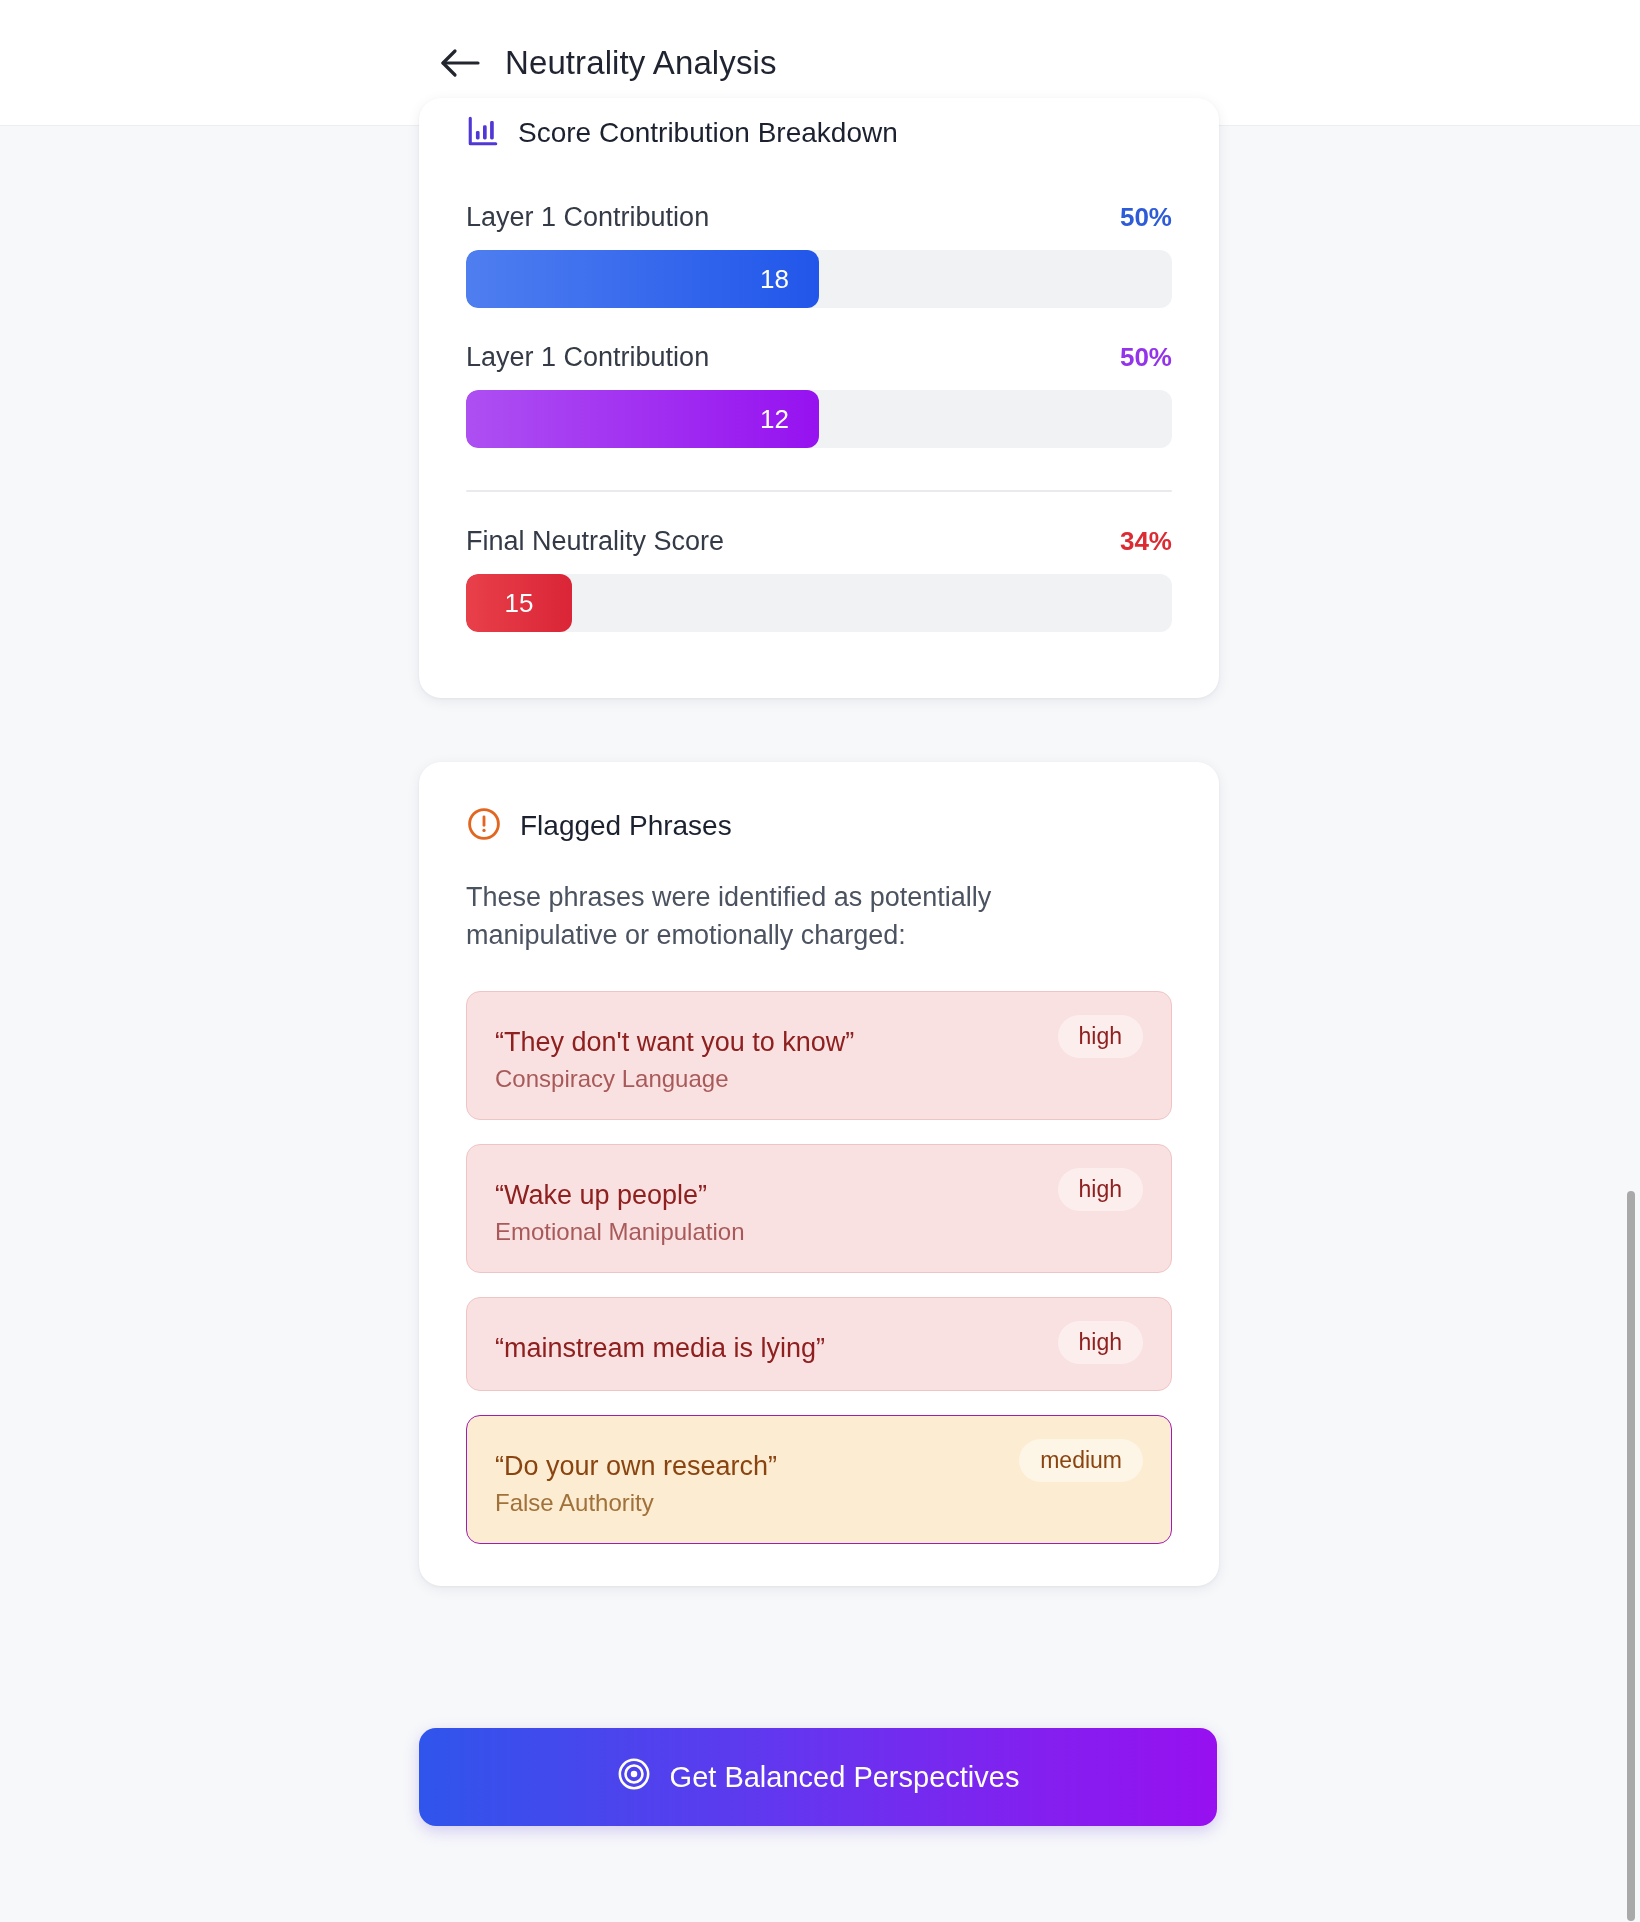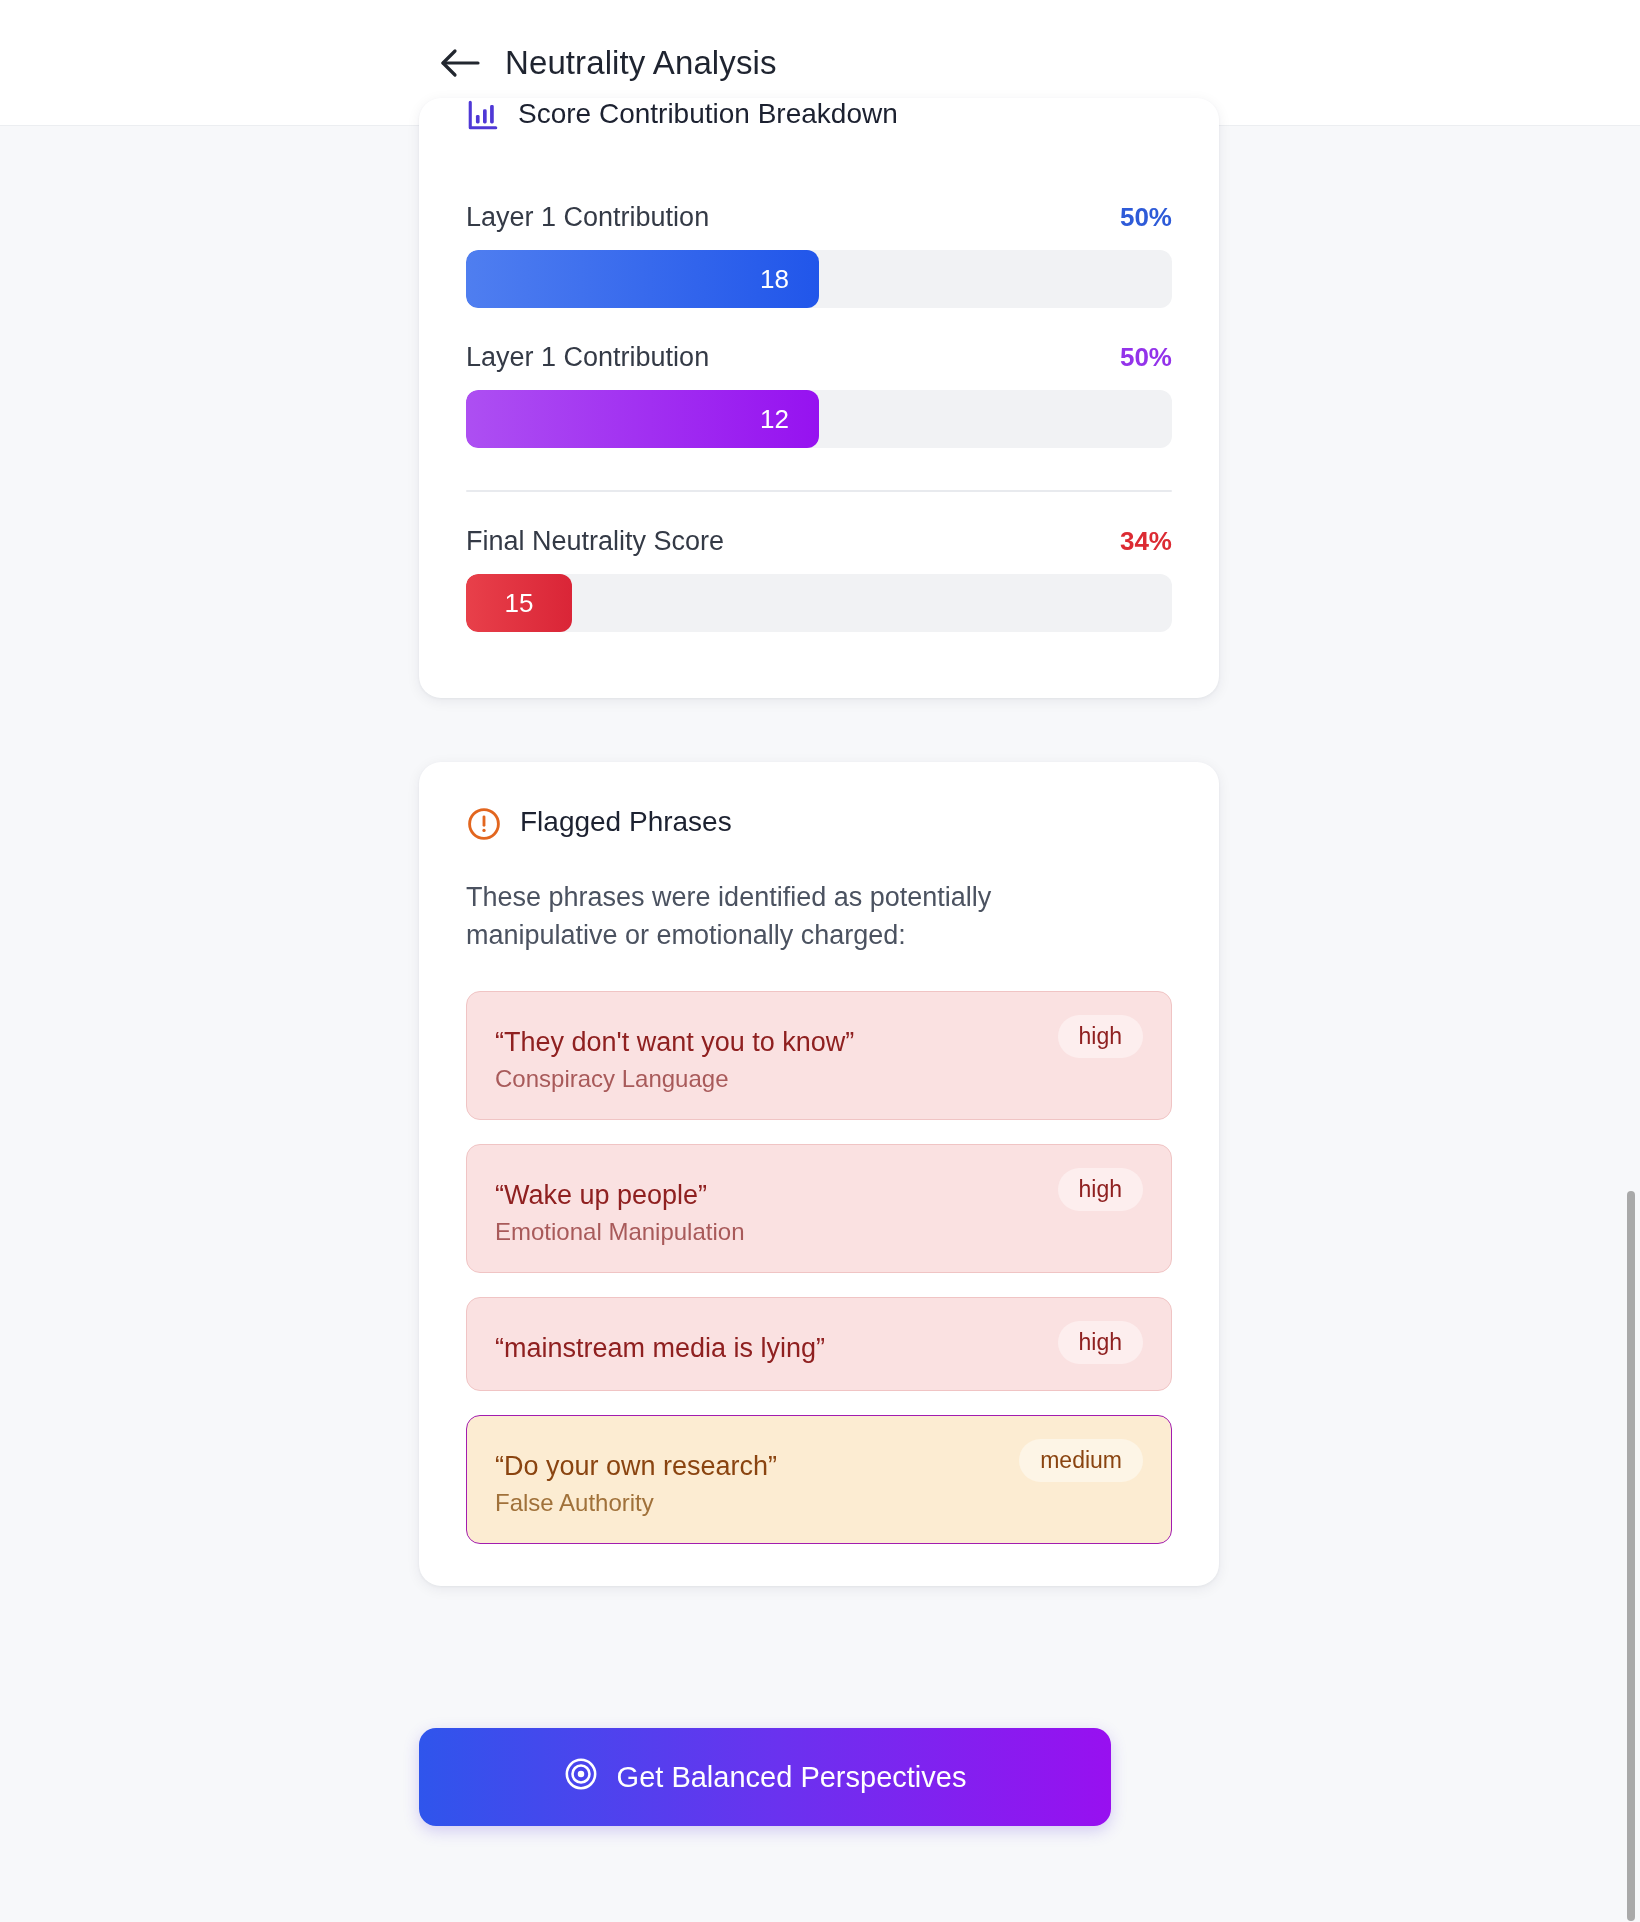--- a/index.html
+++ b/index.html
@@ -50,21 +50,21 @@
     position: absolute;
     left: 419px;
     width: 800px;
     background: #ffffff;
     border-radius: 22px;
     box-shadow: 0 3px 14px rgba(25,35,60,.07), 0 1px 3px rgba(25,35,60,.05);
   }
 
   .card-header {
     display: flex;
-    align-items: flex-start;
+    align-items: center;
     gap: 18px;
   }
   .card-title {
     font-size: 28px;
     color: #1c2130;
     white-space: nowrap;
   }
 
   
   #score-card {
@@ -184,21 +184,21 @@
     margin-top: -2px;
   }
   .phrase.high .sev-badge   { background: #fdeeee; color: #8f2020; }
   .phrase.medium .sev-badge { background: #fdf5e6; color: #8a4410; }
 
   
   .cta-btn {
     position: absolute;
     left: 419px;
     top: 1602px;
-    width: 692px;
+    width: 798px;
     height: 98px;
     border: none;
     border-radius: 17px;
     background: linear-gradient(90deg, #2f55ec 0%, #6a32ef 52%, #9810f0 100%);
     color: #ffffff;
     font-family: "Liberation Sans", sans-serif;
     font-size: 29px;
     display: flex;
     align-items: center;
     justify-content: center;

